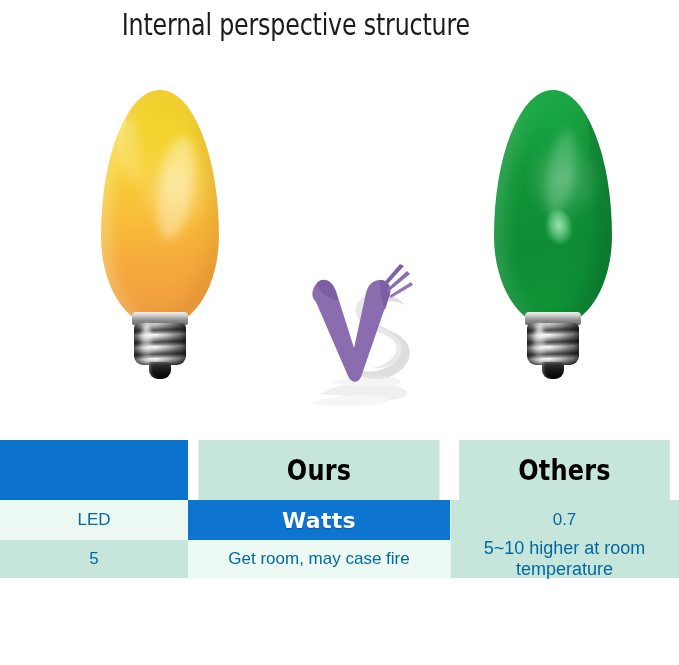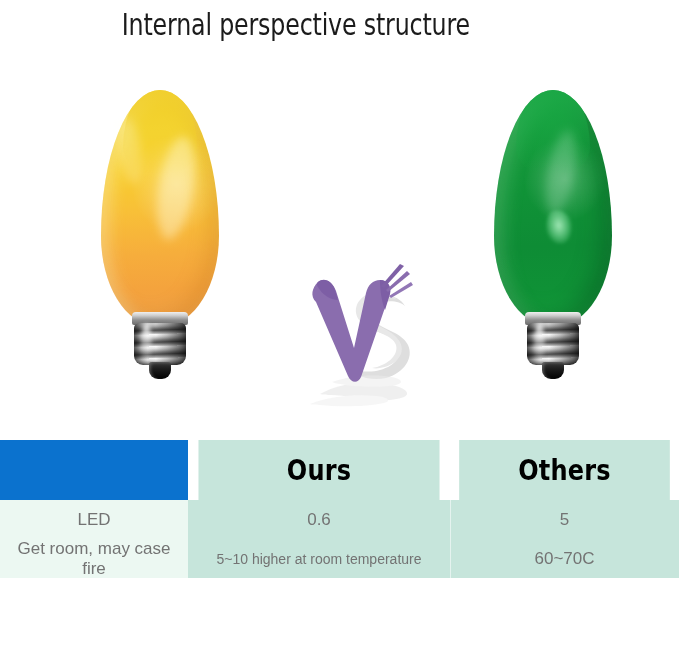--- a/index.html
+++ b/index.html
@@ -233,27 +233,27 @@
   }
   .blue-dark  { background: #0d74cf; }
   .blue-light { background: #2289ea; }
   .blue-head  { background: #0b72ce; }
 
   
   .mint-dark  { background: #c6e5db; }
   .mint-light { background: #ecf8f2; }
 
   .val {
-    color: #737373;
+    color: #0369a1;
     font-size: 17px;
     font-weight: 400;
     text-align: center;
     padding: 0 4px;
   }
-  .val-small { font-size: 14px; }
+  .val-small { font-size: 18px; }
 
   .hdr {
     color: #000000;
     font-family: "DejaVu Sans Condensed", "Liberation Sans Narrow", "Liberation Sans", sans-serif;
     font-size: 29px;
     font-weight: 700;
     letter-spacing: 0.2px;
     transform: scaleX(0.92);
   }
 
@@ -341,21 +341,21 @@
 </div>
 
 <div class="table">
 
   <div class="cell blue-head"></div>
   <div class="cell mint-dark hdr">Ours</div>
   <div class="cell mint-dark hdr">Others</div>
 
   <div class="cell mint-light val">LED</div>
 
-  <div class="cell mint-dark val">0.6</div>
+  <div class="cell blue-dark lbl">Watts</div>
+  <div class="cell mint-dark val">0.7</div>
   <div class="cell mint-dark val">5</div>
 
   <div class="cell mint-light val">Get room, may case fire</div>
 
   <div class="cell mint-dark val val-small">5~10 higher at room temperature</div>
-  <div class="cell mint-dark val">60~70C</div>
 </div>
 <div class="colrule"></div>
 
 </body></html>

